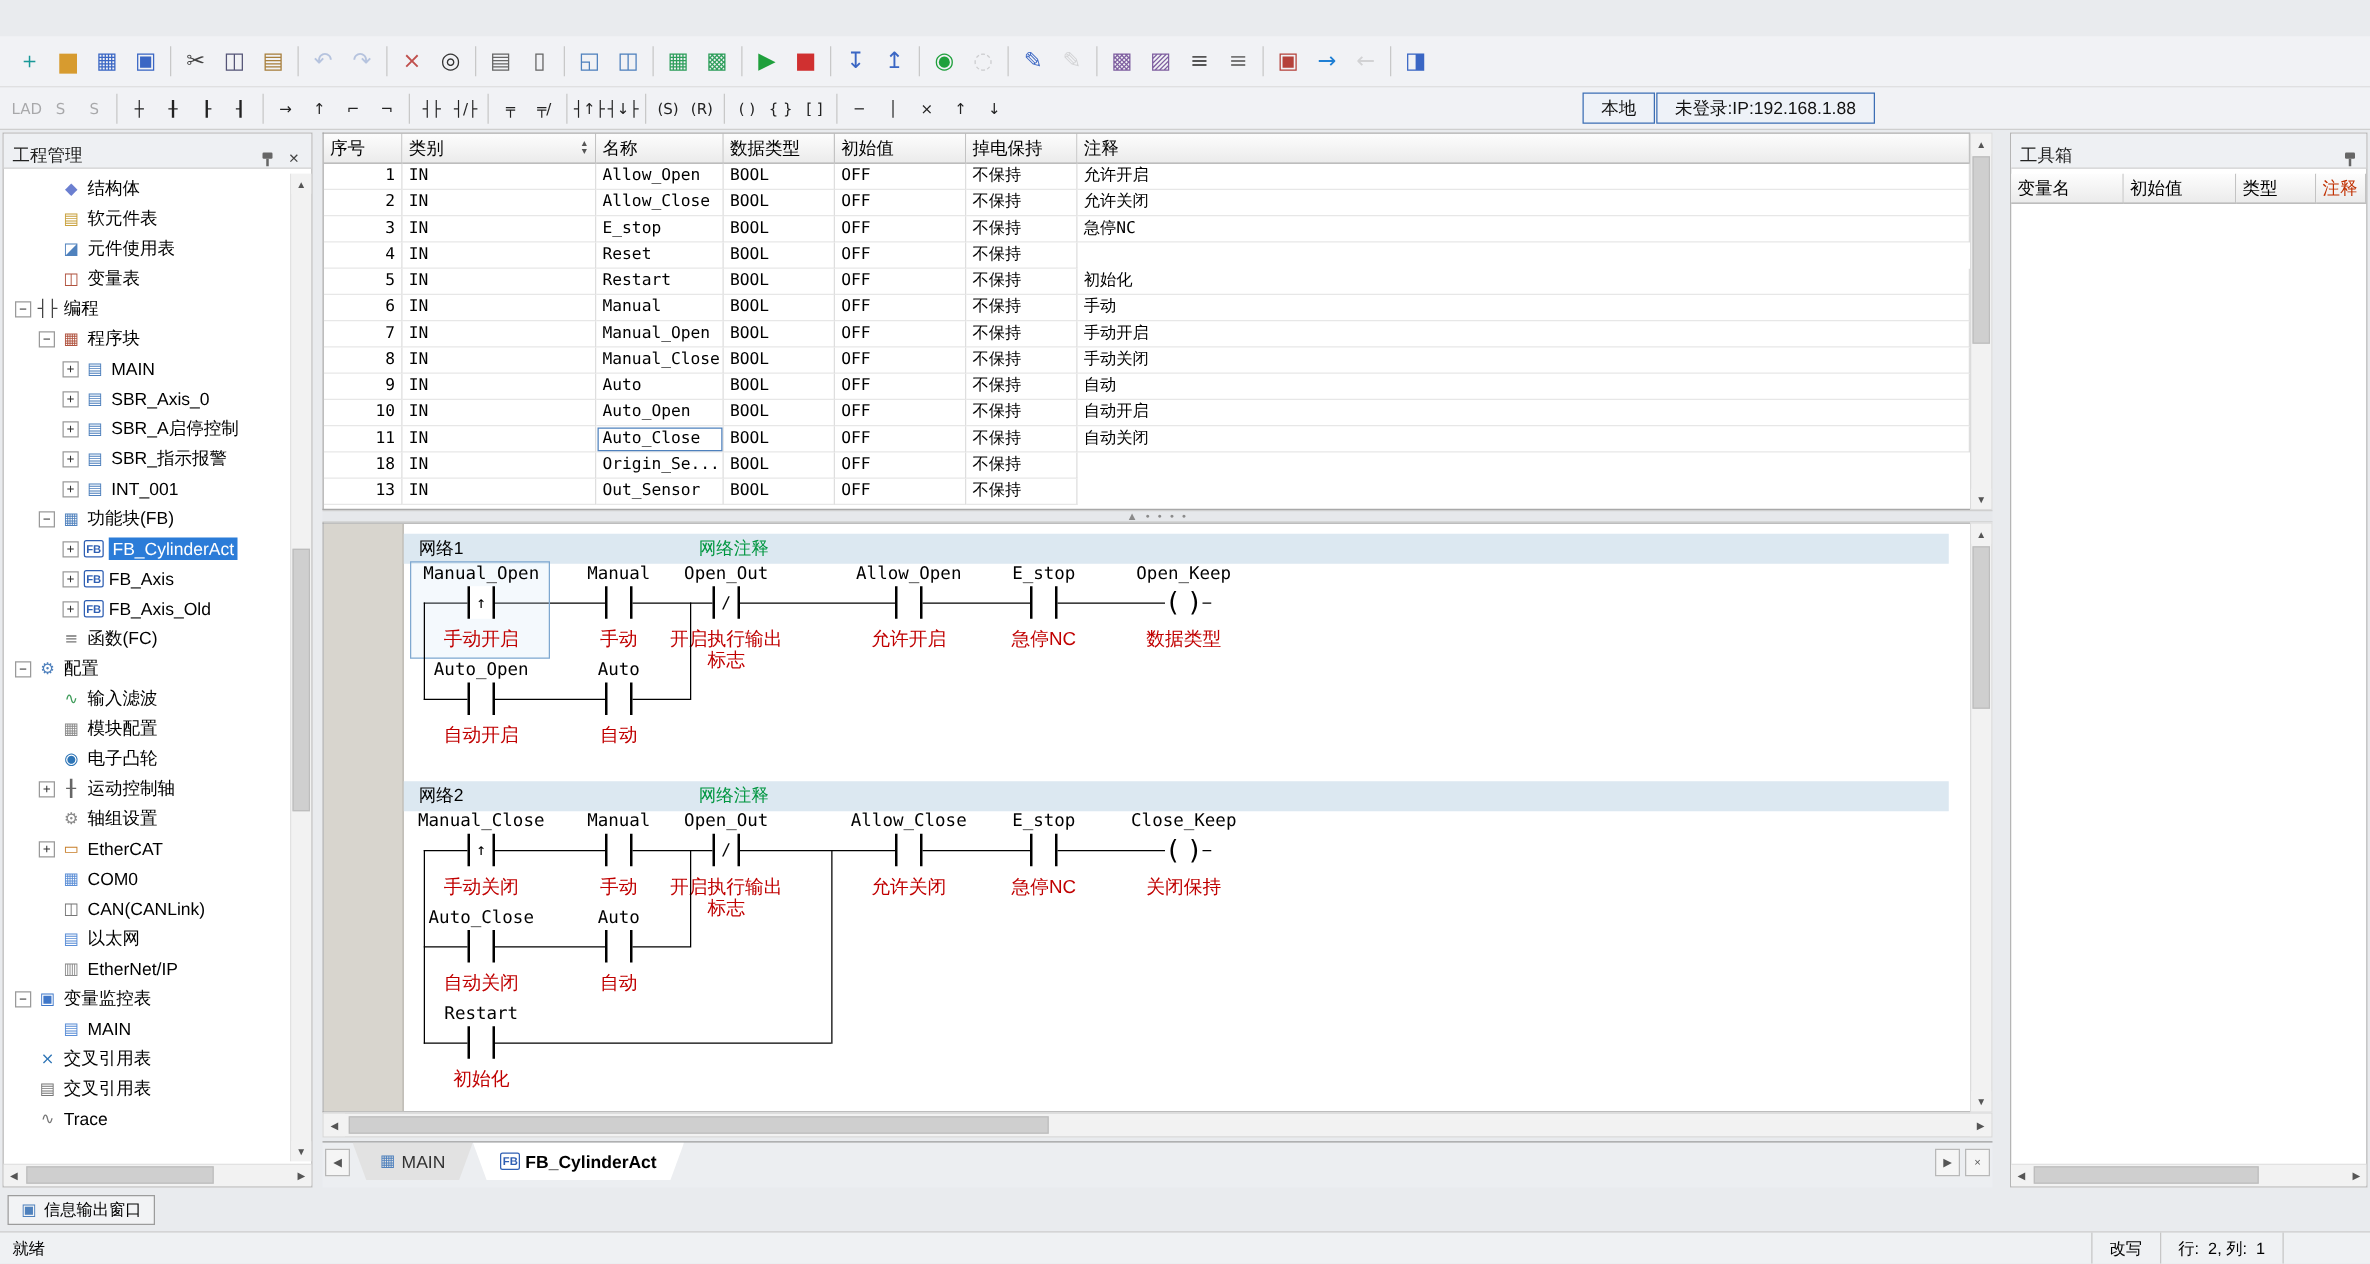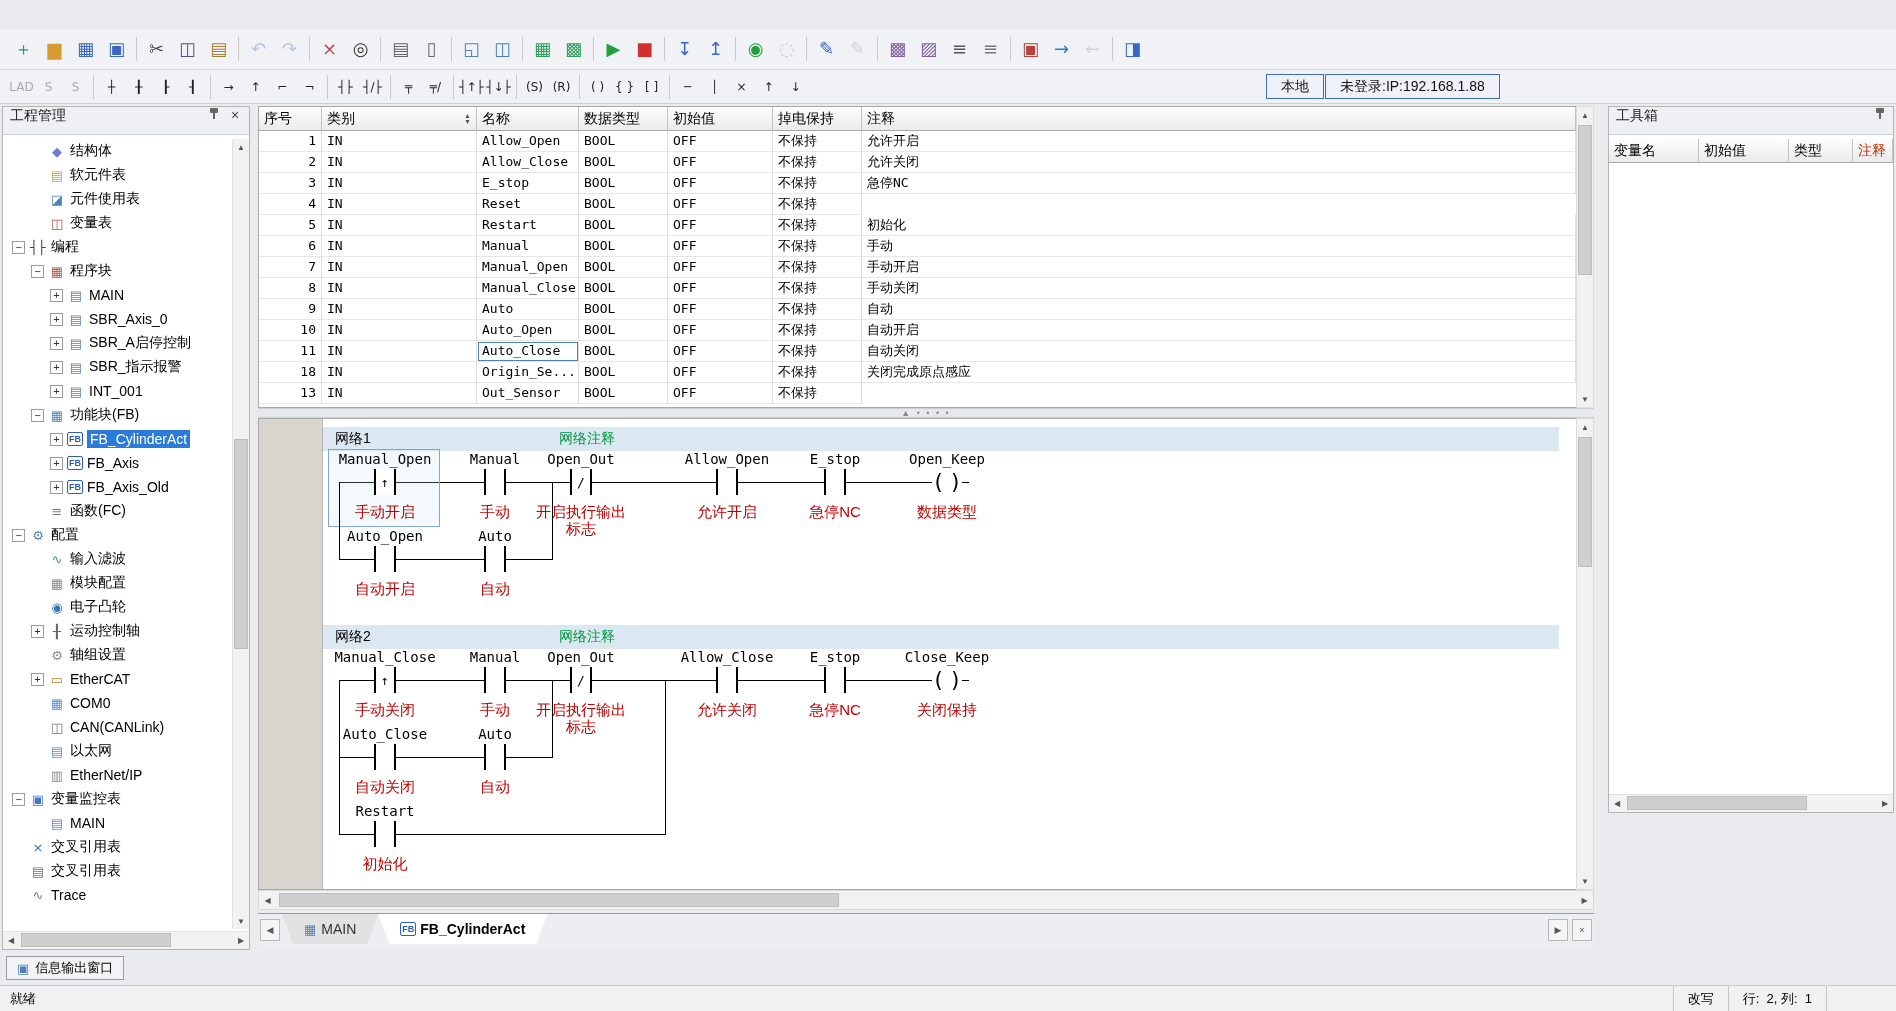--- a/index.html
+++ b/index.html
@@ -8,21 +8,21 @@
 #menubar{position:absolute;left:0;top:0;width:100%;height:29px;background:#f5f6f8;border-bottom:1px solid #dadada;display:flex;align-items:center;padding-left:6px}
 .menu-item{padding:0 11px;height:100%;display:flex;align-items:center;cursor:default}
 #toolbar1{position:absolute;left:0;top:29px;width:100%;height:41px;background:#f1f2f5;border-bottom:1px solid #dadada;display:flex;align-items:center;padding-left:8px}
 .tb-btn{min-width:31px;height:31px;display:flex;align-items:center;justify-content:center;border-radius:2px;flex:none}
 .tbi{font-family:"DejaVu Sans","DejaVu Sans Mono",sans-serif;line-height:1}
 .tb-btn.disabled,.tb2-btn.disabled{opacity:.35}
 .tb-sep{width:1px;height:24px;background:#c8c8c8;margin:0 4px;flex:none}
 #toolbar2{position:absolute;left:0;top:70px;width:100%;height:34px;background:#f1f2f5;border-bottom:1px solid #cfcfcf;display:flex;align-items:center;padding-left:8px}
 .tb2-btn{min-width:27px;height:25px;display:flex;align-items:center;justify-content:center;border:1px solid transparent;flex:none}
 .conn-btn{position:absolute;top:4px;height:25px;border:1px solid #3c6eb4;background:#eef2f8;display:flex;align-items:center;padding:0 14px;font-size:14px;color:#111}
-.panel-header{height:28px;background:#eef0f3;border-bottom:1px solid #d2d2d2;display:flex;align-items:flex-start;padding:0 7px;font-size:14px;color:#222}
+.panel-header{height:28px;background:#eef0f3;border-bottom:1px solid #d2d2d2;display:flex;align-items:flex-end;padding:0 7px;font-size:14px;color:#222}
 .pin{display:inline-block;width:12px;height:13px;position:relative;margin-left:auto}
 .pin:before{content:"";position:absolute;left:2px;top:1px;width:8px;height:5px;background:#666;border-radius:1px}
 .pin:after{content:"";position:absolute;left:5px;top:6px;width:2px;height:6px;background:#666}
 .hdr-close{width:14px;text-align:center;font-size:14px;color:#444;margin-left:8px}
 #left-panel{position:absolute;left:2px;top:106px;width:248px;height:844px;background:#fff;border:1px solid #b5b5b5}
 #tree{position:absolute;left:1px;top:32px;right:18px;bottom:20px;overflow:hidden}
 .tree-row{height:24px;display:flex;align-items:center;white-space:nowrap}
 .expbox{width:13px;height:13px;flex:none;border:1px solid #9a9a9a;background:#fff;font:10px/11px "DejaVu Sans Mono",monospace;text-align:center;margin-right:4px;color:#333}
 .expspacer{width:17px;flex:none}
 .tree-ic{width:18px;flex:none;text-align:center;font-family:"DejaVu Sans",sans-serif;font-size:13px;margin-right:4px}
@@ -54,21 +54,21 @@
 .el-label{position:absolute;text-align:center;font-size:15px;line-height:17px;color:#c00000}
 .contact{position:absolute;width:22px;height:26px;border-left:2px solid #000;border-right:2px solid #000;background:#fff;display:flex;align-items:center;justify-content:center;font-family:"DejaVu Sans Mono",monospace;font-size:13px;color:#000}
 .coil{position:absolute;width:30px;height:26px;background:#fff;display:flex;align-items:center;justify-content:space-between;font-family:"DejaVu Sans Mono",monospace;font-size:21px;color:#000}
 .sel-box{position:absolute;border:1px solid #7fa8d0;background:rgba(205,227,245,.22)}
 #h-scroll{position:absolute;left:258px;top:890px;width:1336px;height:20px;background:#f2f2f2;border:1px solid #d8d8d8}
 #tabbar{position:absolute;left:258px;top:913px;width:1336px;height:37px;background:#eceef1;border-top:1px solid #9c9c9c;display:flex;align-items:flex-start}
 .tab-nav{width:20px;height:22px;margin:5px 2px 0 2px;border:1px solid #b8b8b8;background:#f5f5f5;display:flex;align-items:center;justify-content:center;font-size:9px;color:#555;flex:none}
 .doc-tab{height:30px;display:flex;align-items:center;padding:0 22px;clip-path:polygon(0 0,100% 0,calc(100% - 11px) 100%,11px 100%);background:#e2e2e2;color:#333;flex:none}
 .doc-tab.active{background:#fff;font-weight:bold;color:#000}
 .tab-ic{font-family:"DejaVu Sans",sans-serif;font-size:13px;margin-right:5px}
-#right-panel{position:absolute;left:1608px;top:106px;width:286px;height:707px;background:#fff;border:1px solid #b5b5b5}
+#right-panel{position:absolute;left:1608px;top:106px;width:286px;height:844px;background:#fff;border:1px solid #b5b5b5}
 #tbx-header-row{display:flex;height:24px;margin-top:4px}
 #info-row{position:absolute;left:0;top:953px;width:100%;height:30px;background:#e9ebee;display:flex;align-items:center}
 #info-btn{margin-left:6px;height:24px;border:1px solid #9c9c9c;background:#f2f3f5;display:flex;align-items:center;padding:0 10px;font-size:13px}
 #statusbar{position:absolute;left:0;top:985px;width:100%;height:26px;background:#eff1f3;border-top:1px solid #ccc;display:flex;align-items:center;font-size:13px}
 .sb-cell{border-left:1px solid #c6c6c6;height:100%;display:flex;align-items:center;padding:0 14px;white-space:pre}
 </style>
 </head>
 <body>
 
 <div id="root">
@@ -586,21 +586,20 @@
           <div class="vt-c" style="width: 89px;">不保持</div>
           <div class="vt-c" style="flex: 1 1 auto;">自动关闭</div>
         </div>
         <div class="vt-row">
           <div class="vt-c num" style="width: 63px;">18</div>
           <div class="vt-c" style="width: 155px;">IN</div>
           <div class="vt-c" style="width: 102px;">Origin_Se...</div>
           <div class="vt-c" style="width: 89px;">BOOL</div>
           <div class="vt-c" style="width: 105px;">OFF</div>
           <div class="vt-c" style="width: 89px;">不保持</div>
-          <div class="vt-c" style="flex: 1 1 auto;">关闭完成原点感应</div>
         </div>
         <div class="vt-row">
           <div class="vt-c num" style="width: 63px;">13</div>
           <div class="vt-c" style="width: 155px;">IN</div>
           <div class="vt-c" style="width: 102px;">Out_Sensor</div>
           <div class="vt-c" style="width: 89px;">BOOL</div>
           <div class="vt-c" style="width: 105px;">OFF</div>
           <div class="vt-c" style="width: 89px;">不保持</div>
         </div>
       </div>

